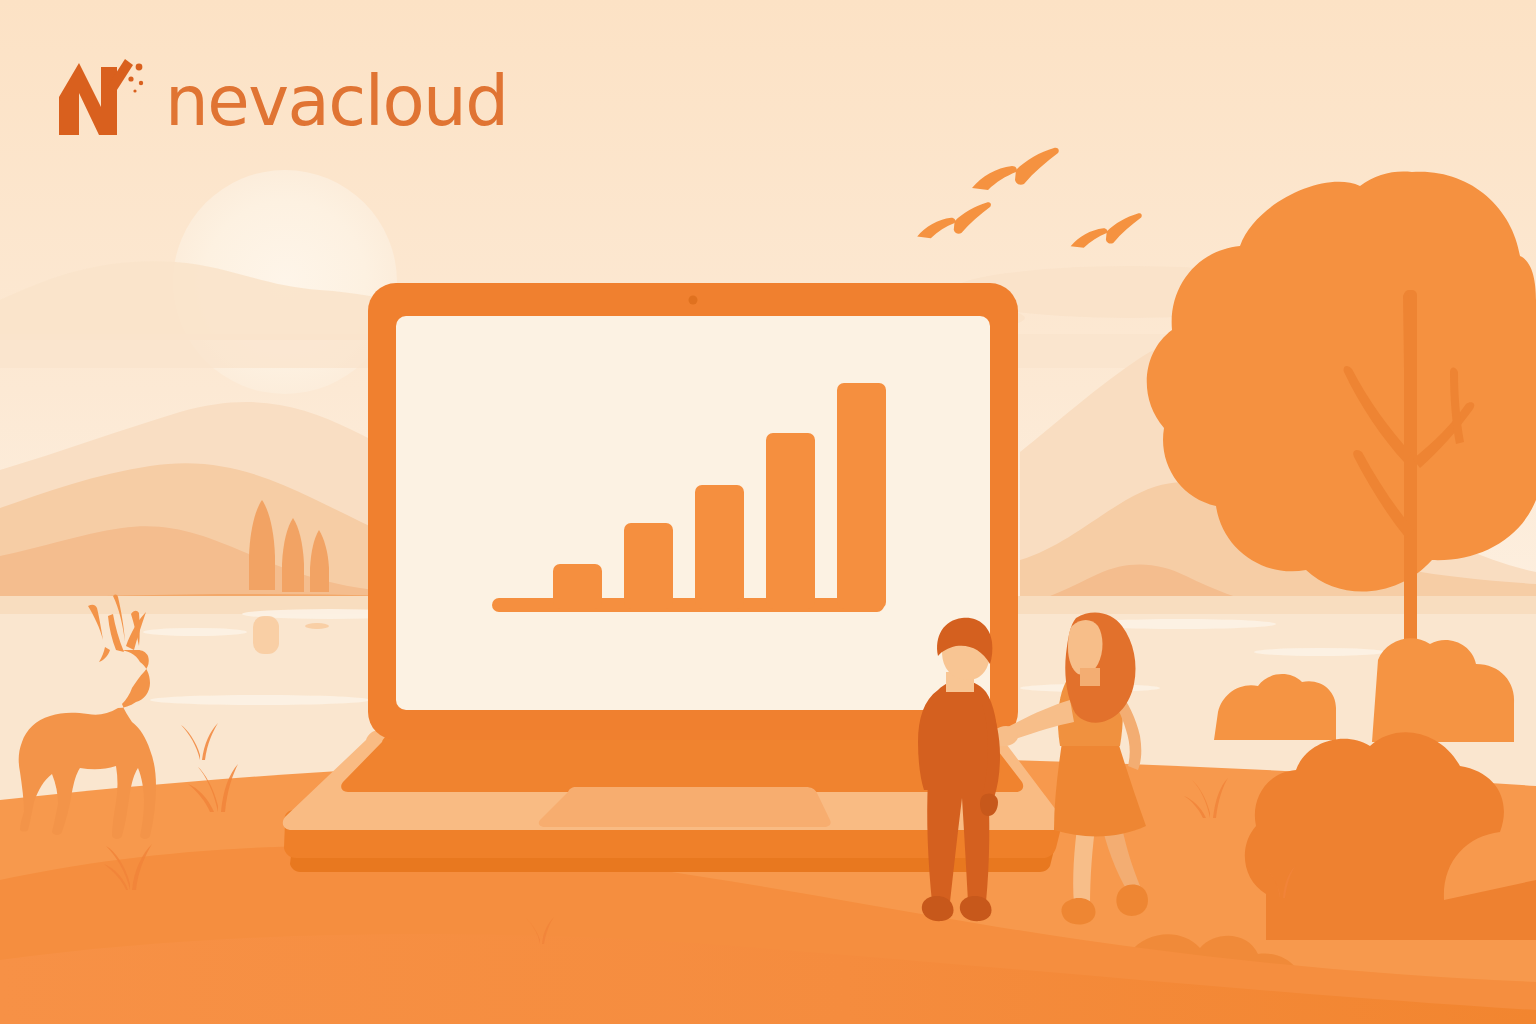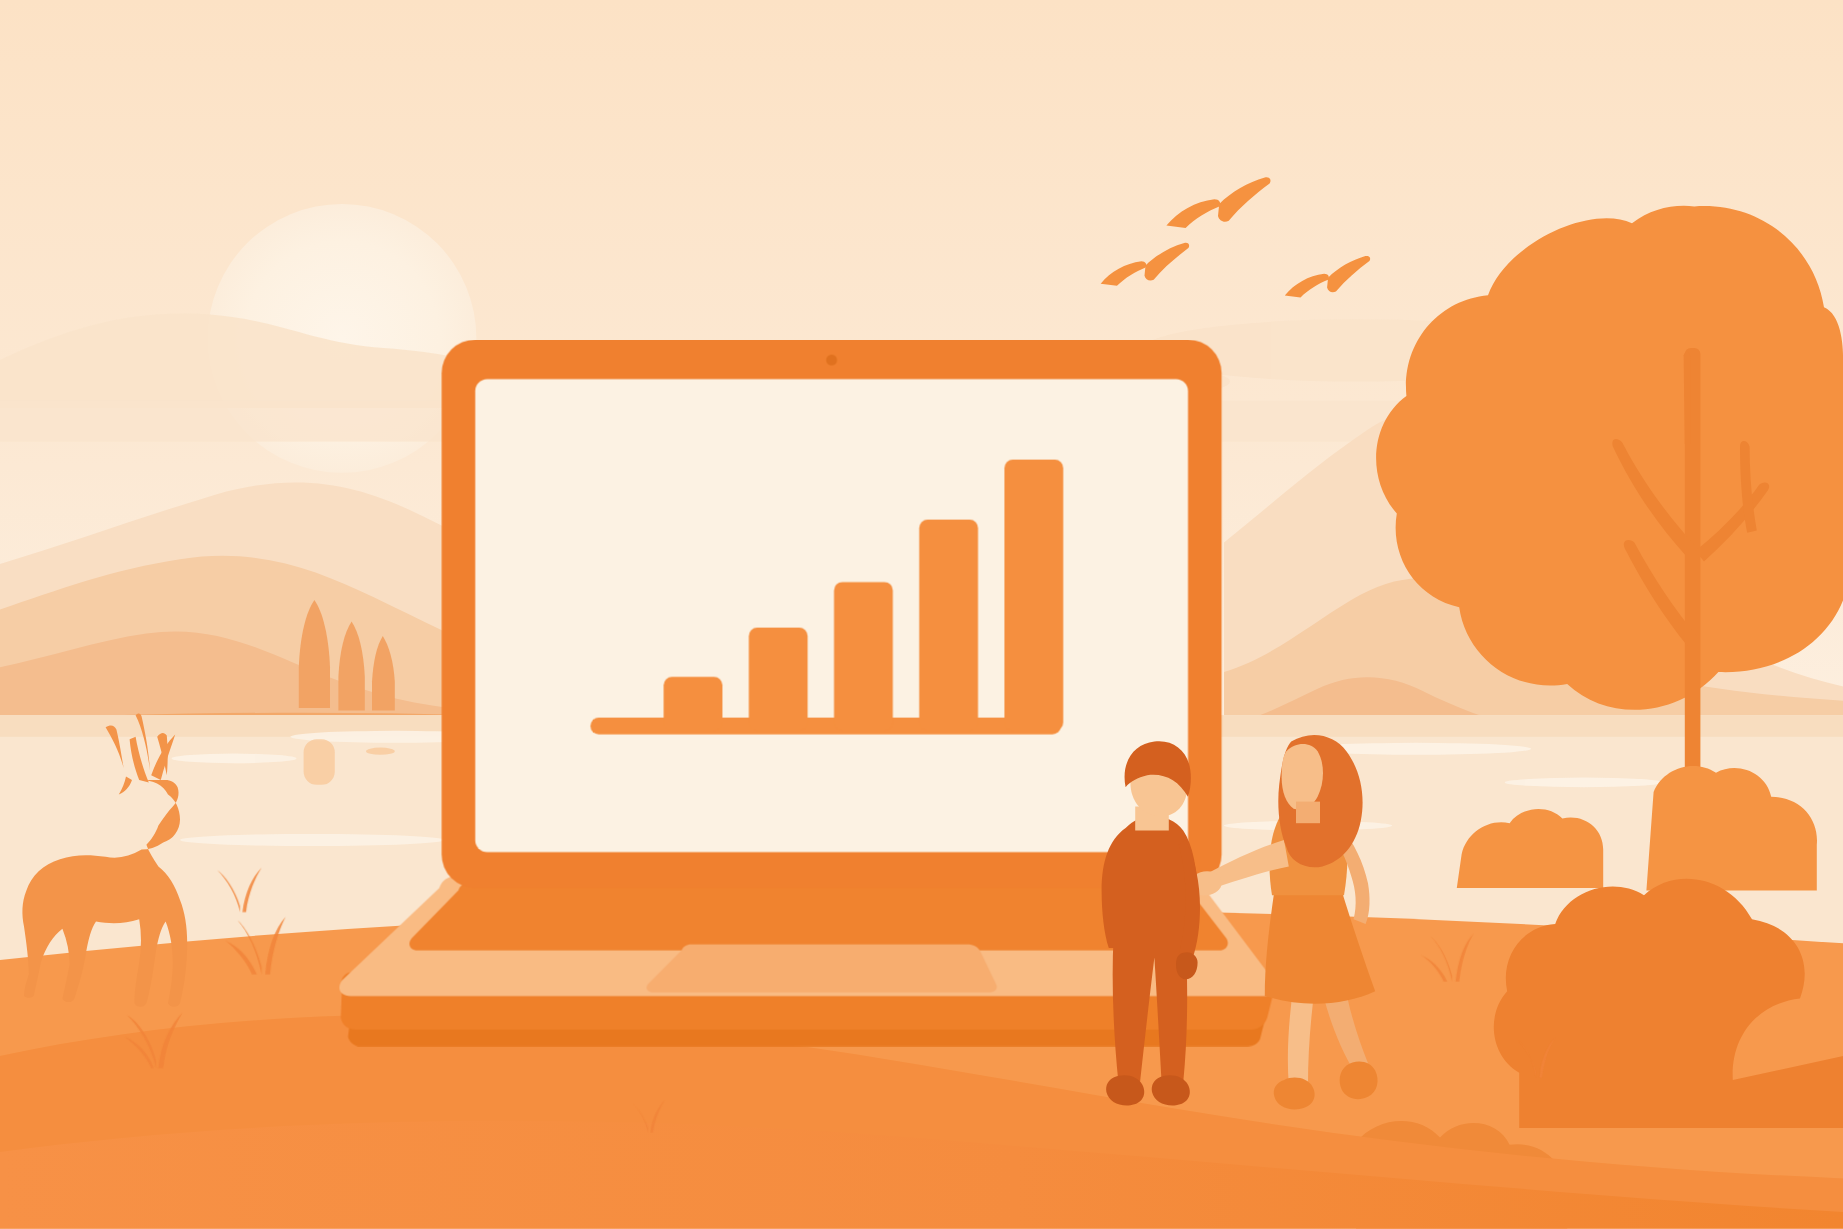--- a/index.html
+++ b/index.html
@@ -356,14 +356,28 @@
                C990,668 982,680 968,680 C952,680 942,668 942,652 Z"></path>
 
       <path fill="#D4601F" d="M938,656 C934,636 944,620 962,618 C978,616 990,626 992,642
                C993,650 992,658 990,664 C982,650 970,644 956,646
                C948,648 942,651 938,656 Z"></path>
     </g>
 
     <rect x="0" y="0" width="1536" height="1024" fill="#F59341" opacity="0.015"></rect>
   </svg>
 
+  <div id="brand">
+    <svg class="mark" viewBox="0 0 96 84" xmlns="http://www.w3.org/2000/svg">
+      <path fill="#D9601E" d="M4,78 L4,40 L24,6 L46,50 L46,10 L62,10 L62,78 L44,78 L24,36 L24,78 Z"></path>
+      <path fill="#D9601E" d="M52,30 L70,2 L78,8 L60,36 Z"></path>
+      <g fill="#D9601E">
+        <circle cx="84" cy="10" r="3.4"></circle>
+        <circle cx="76" cy="22" r="2.6"></circle>
+        <circle cx="86" cy="26" r="2.2"></circle>
+        <circle cx="68" cy="14" r="1.8"></circle>
+        <circle cx="80" cy="34" r="1.6"></circle>
+      </g>
+    </svg>
+    <span class="wordmark">nevacloud</span>
+  </div>
 
 </div>
 
 </body></html>

